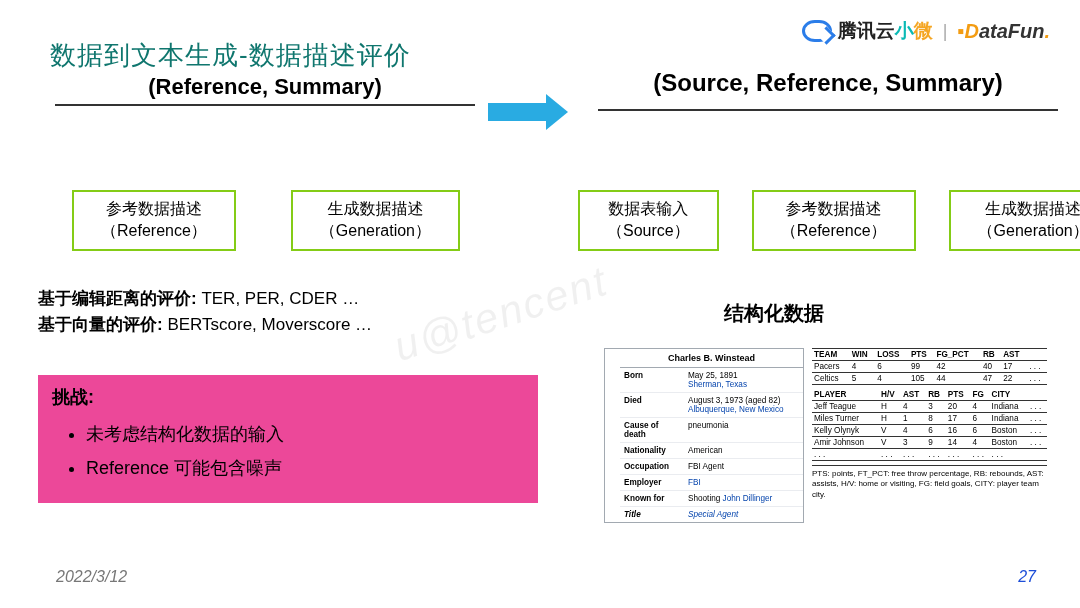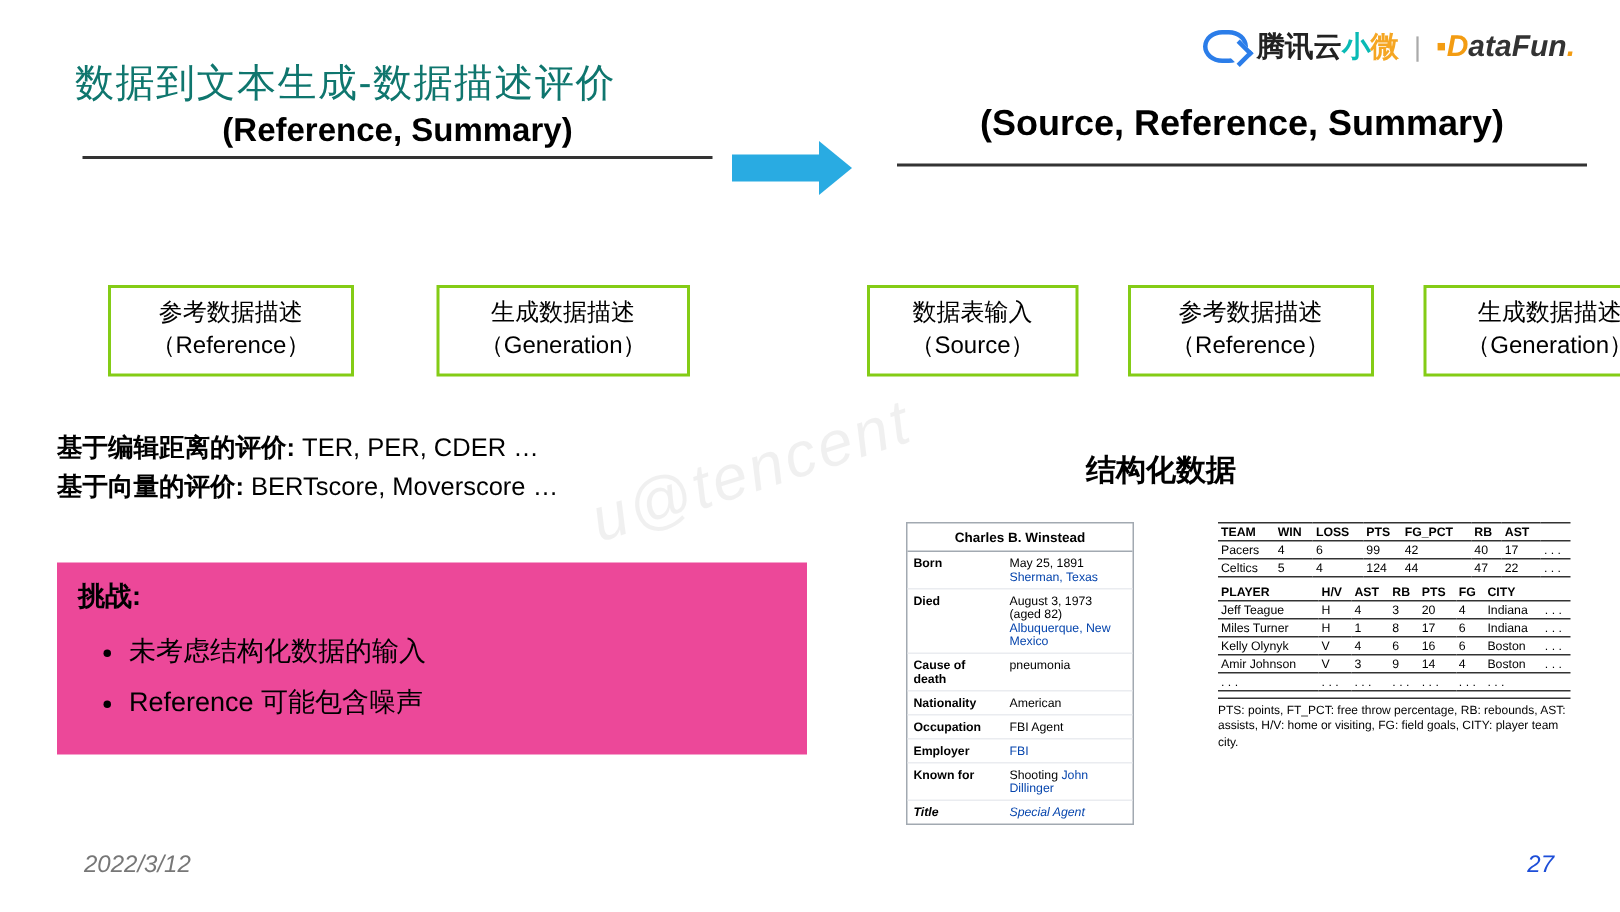--- a/index.html
+++ b/index.html
@@ -34,21 +34,21 @@
 
   .metrics { position: absolute; top: 286px; left: 38px; font-size: 17px; line-height: 1.55; }
   .metrics .b { font-weight: 700; }
 
   .subtitle-right { position: absolute; top: 300px; left: 724px; font-size: 20px; font-weight: 600; }
 
   .challenges { position: absolute; top: 375px; left: 38px; width: 500px; background: #ec4899; padding: 10px 14px 18px 14px; }
   .challenges .hdr { font-size: 18px; font-weight: 600; margin-bottom: 8px; }
   .challenges ul { list-style: disc; padding-left: 34px; font-size: 18px; line-height: 1.9; }
 
-  .wiki-box { position: absolute; top: 348px; left: 604px; width: 152px; border: 1px solid #a2a9b1; font-size: 8.2px; background: #fff; }
+  .wiki-box { position: absolute; top: 348px; left: 604px; width: 200px; border: 1px solid #a2a9b1; font-size: 8.2px; background: #fff; padding-left: 15px; }
   .wiki-title { text-align: center; font-weight: 700; padding: 4px; border-bottom: 1px solid #a2a9b1; font-size: 9px; }
   .wiki-row { display: flex; border-bottom: 1px solid #eaecf0; }
   .wiki-row:last-child { border-bottom: none; font-style: italic; }
   .wiki-k { width: 64px; font-weight: 700; padding: 3px 4px; }
   .wiki-v { flex: 1; padding: 3px 4px; }
   .wiki-v .sub { color: #0645ad; display: block; }
   .wiki-v .link { color: #0645ad; }
 
   .stats { position: absolute; top: 348px; left: 812px; width: 235px; font-size: 8.2px; }
   .stats table { border-collapse: collapse; width: 100%; }
@@ -189,21 +189,21 @@
           <td>99</td>
           <td>42</td>
           <td>40</td>
           <td>17</td>
           <td>. . .</td>
         </tr>
         <tr>
           <td>Celtics</td>
           <td>5</td>
           <td>4</td>
-          <td>124</td>
+          <td>105</td>
           <td>44</td>
           <td>47</td>
           <td>22</td>
           <td>. . .</td>
         </tr>
       </tbody>
     </table>
   <table class="player-tbl">
       <thead>
         <tr id="player-h">

